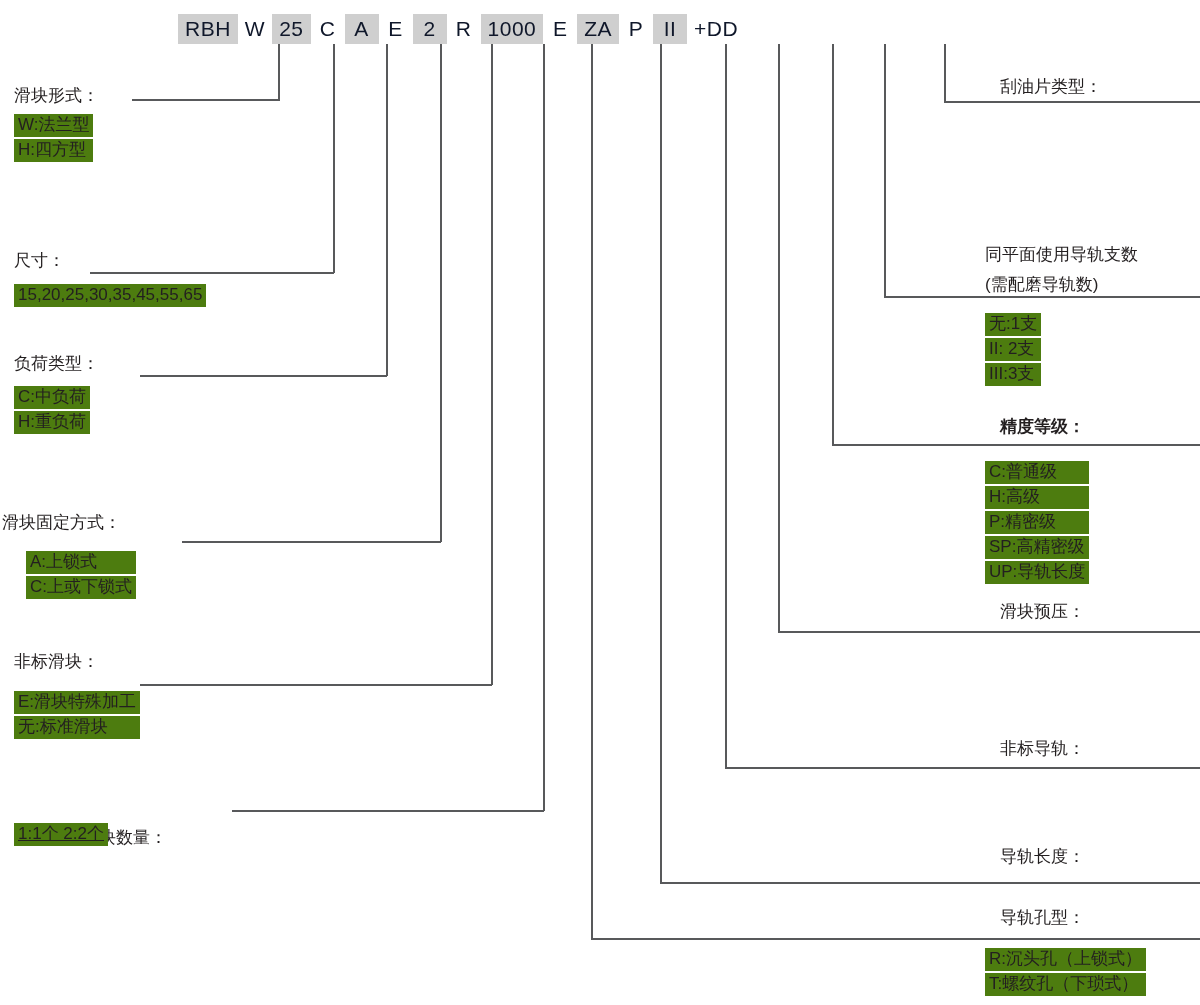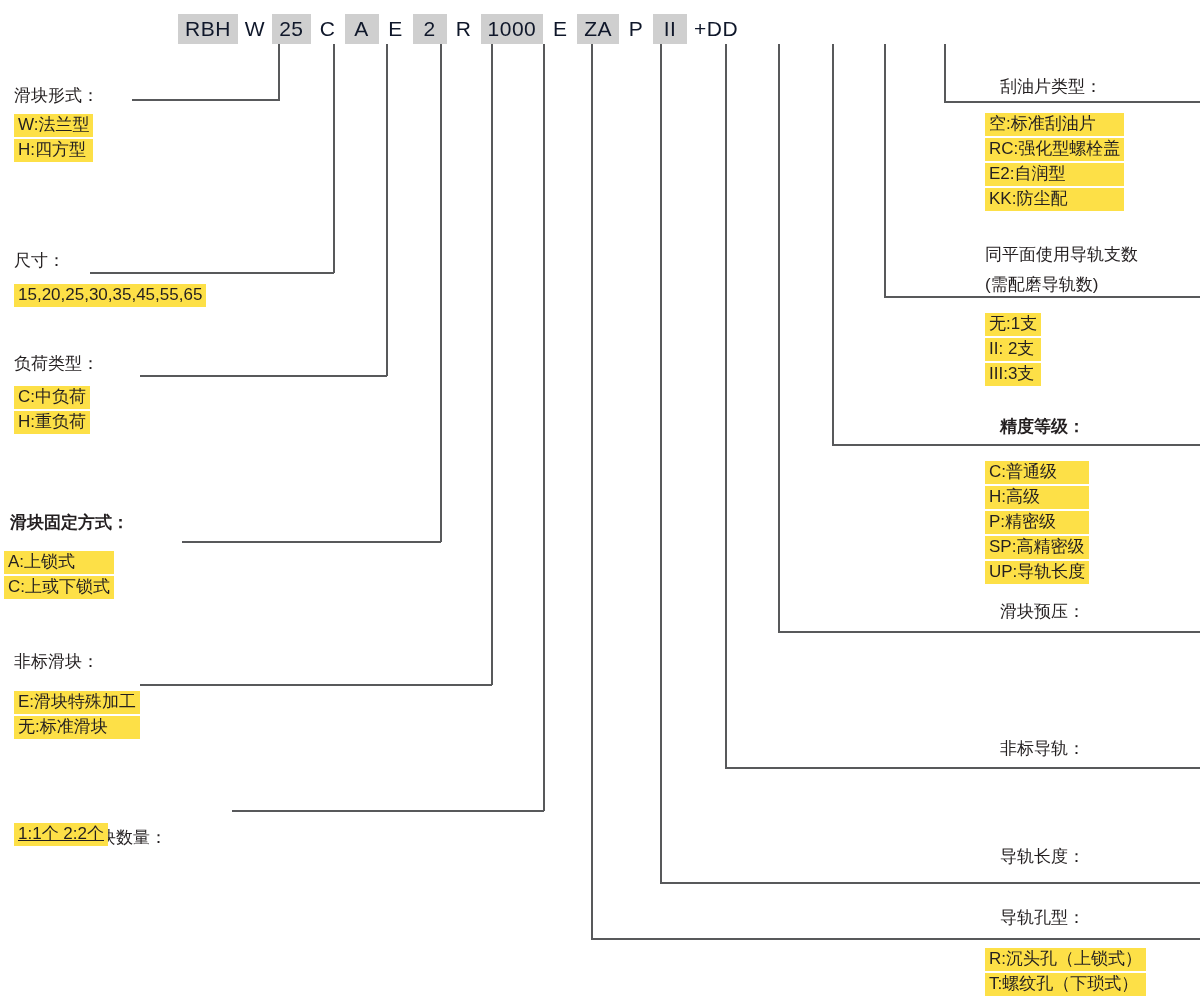--- a/index.html
+++ b/index.html
@@ -44,21 +44,21 @@
     font-size:17px;
     color:#231f20;
     white-space:nowrap;
   }
   .lbl.r{ text-align:left; }
 
   
   .opts{position:absolute;}
   .opt{
     display:inline-block;
-    background:#fde047;
+    background:#4d7c0f;
     font-size:17px;
     color:#231f20;
     padding:1px 4px 2px 4px;
     margin-bottom:2px;
     white-space:nowrap;
     line-height:20px;
   }
   .opt-row{display:block;}
 </style>
 </head>
@@ -132,44 +132,38 @@
   <div class="opts" style="left:14px;top:284px;">
     <span class="opt opt-row">15,20,25,30,35,45,55,65</span>
   </div>
 
   <div class="lbl" style="left:14px;top:352px;">负荷类型：</div>
   <div class="opts" style="left:14px;top:386px;">
     <span class="opt opt-row">C:中负荷</span>
     <span class="opt opt-row">H:重负荷</span>
   </div>
 
-  <div class="lbl" style="left:10px;top:511px;font-weight:bold;">滑块固定方式：</div>
-  <div class="opts" style="left:4px;top:551px;">
+  <div class="lbl" style="left:2px;top:511px;">滑块固定方式：</div>
+  <div class="opts" style="left:26px;top:551px;">
     <span class="opt opt-row">A:上锁式</span>
     <span class="opt opt-row">C:上或下锁式</span>
   </div>
 
   <div class="lbl" style="left:14px;top:650px;">非标滑块：</div>
   <div class="opts" style="left:14px;top:691px;">
     <span class="opt opt-row">E:滑块特殊加工</span>
     <span class="opt opt-row">无:标准滑块</span>
   </div>
 
   <div class="lbl" style="left:14px;top:787px;margin-top:39px;">单支滑轨滑块数量：</div>
   <div class="opts" style="left:14px;top:823px;text-decoration:underline;">
     <span class="opt opt-row">1:1个   2:2个</span>
   </div>
 
   <div class="lbl r" style="left:1000px;top:75px;text-align:right;">刮油片类型：</div>
-  <div class="opts" style="left:985px;top:113px;">
-    <span class="opt opt-row">空:标准刮油片</span>
-    <span class="opt opt-row">RC:强化型螺栓盖</span>
-    <span class="opt opt-row">E2:自润型</span>
-    <span class="opt opt-row">KK:防尘配</span>
-  </div>
 
   <div class="lbl r" style="left:985px;top:243px;">同平面使用导轨支数</div>
   <div class="lbl r" style="left:985px;top:273px;">(需配磨导轨数)</div>
   <div class="opts" style="left:985px;top:313px;">
     <span class="opt opt-row">无:1支</span>
     <span class="opt opt-row">II: 2支</span>
     <span class="opt opt-row">III:3支</span>
   </div>
 
   <div class="lbl r" style="left:1000px;top:415px;font-weight:bold;">精度等级：</div>

